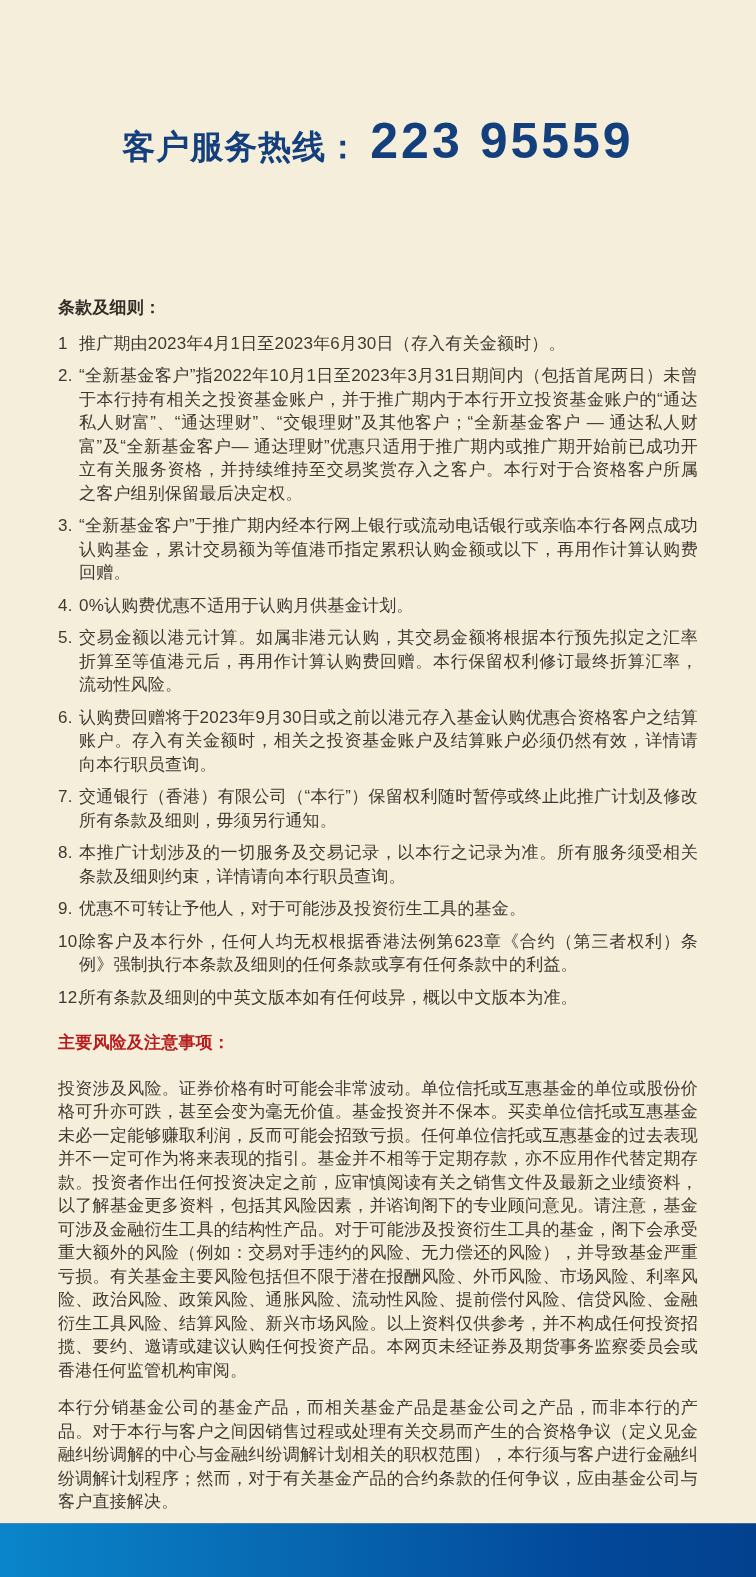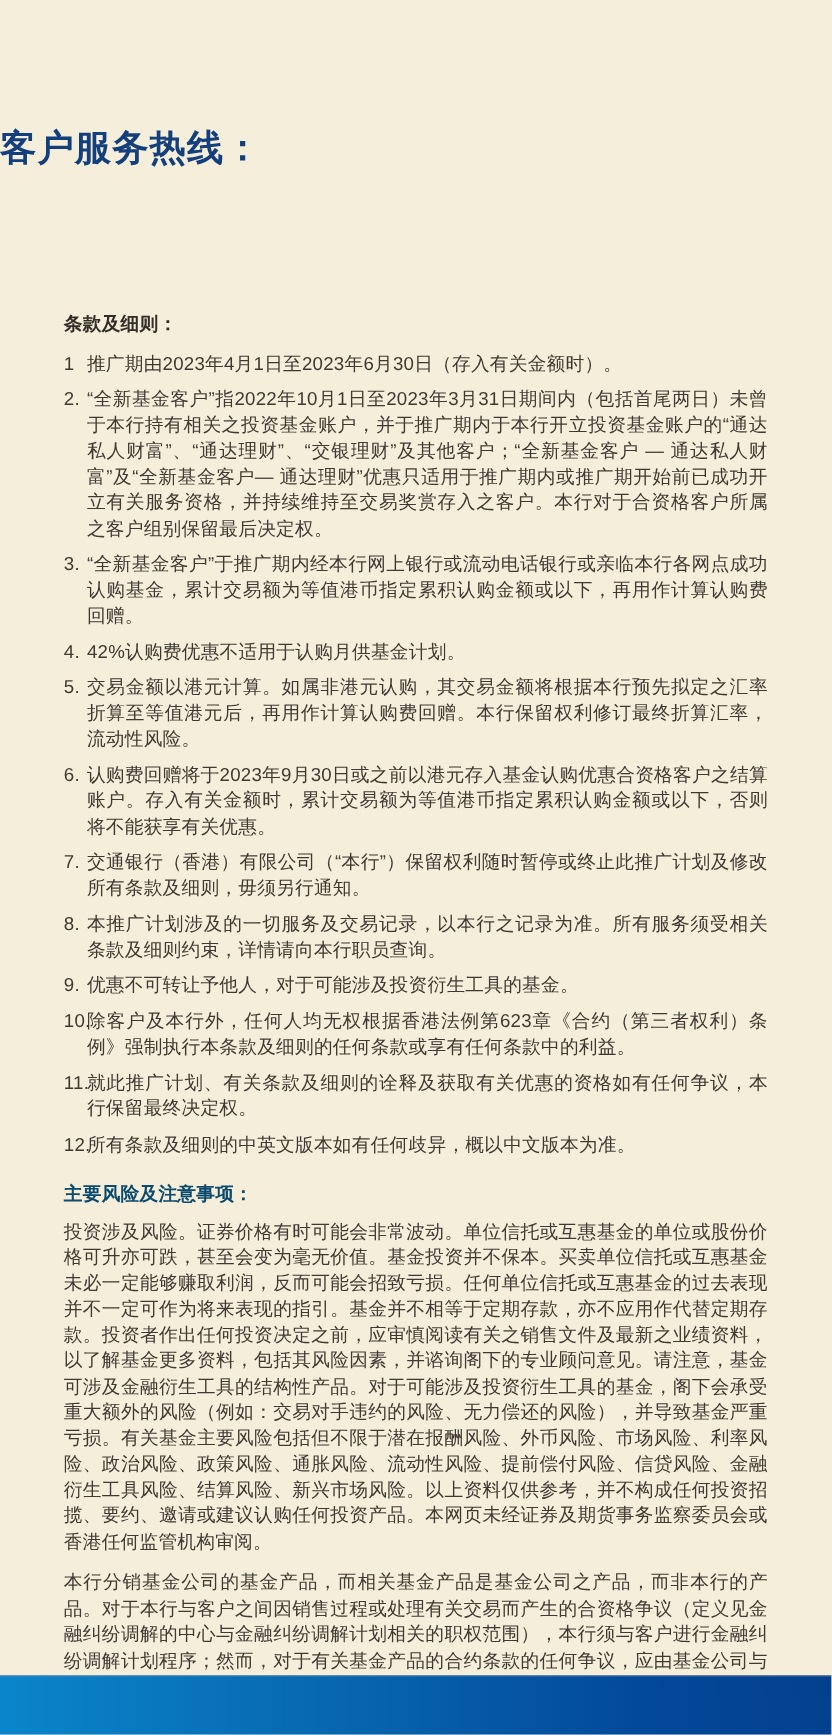--- a/index.html
+++ b/index.html
@@ -12,21 +12,20 @@
     color: #3f3a31;
     overflow: hidden;
   }
   .hotline {
     padding-top: 112px;
     display: flex;
     justify-content: center;
     align-items: baseline;
     gap: 10px;
     color: #143f7d;
-    flex-direction: column;
   }
   .hotline-label {
     font-size: 33px;
     font-weight: bold;
     letter-spacing: 1px;
   }
   .hotline-number {
     font-size: 50px;
     font-weight: bold;
     letter-spacing: 3px;
@@ -50,43 +49,44 @@
   .term-num {
     width: 21px;
     flex-shrink: 0;
   }
   .term-text {
     flex: 1;
     text-align: justify;
   }
   .risk-heading {
     font-weight: bold;
-    color: #0c4a6e;
+    color: #b91c1c;
     margin-top: 22px;
-    margin-bottom: 10px;
+    margin-bottom: 22px;
   }
   .risk-paragraph {
     text-align: justify;
     margin-bottom: 14px;
   }
   .footer-bar {
     position: absolute;
     left: 0;
     bottom: 0;
     width: 100%;
     height: 54px;
     border-top: 1px solid rgba(125, 135, 145, 0.55);
     background: linear-gradient(90deg, #0a85cb 0%, #0767b0 40%, #03489a 78%, #03418e 100%);
   }
 </style>
 </head>
 <body>
 
 <div class="hotline">
   <span class="hotline-label">客户服务热线：</span>
+  <span class="hotline-number">223 95559</span>
 </div>
 
 <div class="content">
   <div class="section-heading">条款及细则：</div>
 
   <div id="terms-list">
   <div class="term-item">
     <span class="term-num">1</span>
     <span class="term-text">推广期由2023年4月1日至2023年6月30日（存入有关金额时）。</span>
   </div>
@@ -96,31 +96,31 @@
     <span class="term-text">“全新基金客户”指2022年10月1日至2023年3月31日期间内（包括首尾两日）未曾于本行持有相关之投资基金账户，并于推广期内于本行开立投资基金账户的“通达私人财富”、“通达理财”、“交银理财”及其他客户；“全新基金客户 — 通达私人财富”及“全新基金客户— 通达理财”优惠只适用于推广期内或推广期开始前已成功开立有关服务资格，并持续维持至交易奖赏存入之客户。本行对于合资格客户所属之客户组别保留最后决定权。</span>
   </div>
 
   <div class="term-item">
     <span class="term-num">3.</span>
     <span class="term-text">“全新基金客户”于推广期内经本行网上银行或流动电话银行或亲临本行各网点成功认购基金，累计交易额为等值港币指定累积认购金额或以下，再用作计算认购费回赠。</span>
   </div>
 
   <div class="term-item">
     <span class="term-num">4.</span>
-    <span class="term-text">42%认购费优惠不适用于认购月供基金计划。</span>
+    <span class="term-text">0%认购费优惠不适用于认购月供基金计划。</span>
   </div>
 
   <div class="term-item">
     <span class="term-num">5.</span>
     <span class="term-text">交易金额以港元计算。如属非港元认购，其交易金额将根据本行预先拟定之汇率折算至等值港元后，再用作计算认购费回赠。本行保留权利修订最终折算汇率，流动性风险。</span>
   </div>
 
   <div class="term-item">
     <span class="term-num">6.</span>
-    <span class="term-text">认购费回赠将于2023年9月30日或之前以港元存入基金认购优惠合资格客户之结算账户。存入有关金额时，累计交易额为等值港币指定累积认购金额或以下，否则将不能获享有关优惠。</span>
+    <span class="term-text">认购费回赠将于2023年9月30日或之前以港元存入基金认购优惠合资格客户之结算账户。存入有关金额时，相关之投资基金账户及结算账户必须仍然有效，详情请向本行职员查询。</span>
   </div>
 
   <div class="term-item">
     <span class="term-num">7.</span>
     <span class="term-text">交通银行（香港）有限公司（“本行”）保留权利随时暂停或终止此推广计划及修改所有条款及细则，毋须另行通知。</span>
   </div>
 
   <div class="term-item">
     <span class="term-num">8.</span>
     <span class="term-text">本推广计划涉及的一切服务及交易记录，以本行之记录为准。所有服务须受相关条款及细则约束，详情请向本行职员查询。</span>
@@ -129,24 +129,20 @@
   <div class="term-item">
     <span class="term-num">9.</span>
     <span class="term-text">优惠不可转让予他人，对于可能涉及投资衍生工具的基金。</span>
   </div>
 
   <div class="term-item">
     <span class="term-num">10.</span>
     <span class="term-text">除客户及本行外，任何人均无权根据香港法例第623章《合约（第三者权利）条例》强制执行本条款及细则的任何条款或享有任何条款中的利益。</span>
   </div>
 
-  <div class="term-item">
-    <span class="term-num">11.</span>
-    <span class="term-text">就此推广计划、有关条款及细则的诠释及获取有关优惠的资格如有任何争议，本行保留最终决定权。</span>
-  </div>
 
   <div class="term-item">
     <span class="term-num">12.</span>
     <span class="term-text">所有条款及细则的中英文版本如有任何歧异，概以中文版本为准。</span>
   </div>
 </div>
 
   <div class="risk-heading">主要风险及注意事项：</div>
   <div class="risk-paragraph">投资涉及风险。证券价格有时可能会非常波动。单位信托或互惠基金的单位或股份价格可升亦可跌，甚至会变为毫无价值。基金投资并不保本。买卖单位信托或互惠基金未必一定能够赚取利润，反而可能会招致亏损。任何单位信托或互惠基金的过去表现并不一定可作为将来表现的指引。基金并不相等于定期存款，亦不应用作代替定期存款。投资者作出任何投资决定之前，应审慎阅读有关之销售文件及最新之业绩资料，以了解基金更多资料，包括其风险因素，并谘询阁下的专业顾问意见。请注意，基金可涉及金融衍生工具的结构性产品。对于可能涉及投资衍生工具的基金，阁下会承受重大额外的风险（例如：交易对手违约的风险、无力偿还的风险），并导致基金严重亏损。有关基金主要风险包括但不限于潜在报酬风险、外币风险、市场风险、利率风险、政治风险、政策风险、通胀风险、流动性风险、提前偿付风险、信贷风险、金融衍生工具风险、结算风险、新兴市场风险。以上资料仅供参考，并不构成任何投资招揽、要约、邀请或建议认购任何投资产品。本网页未经证券及期货事务监察委员会或香港任何监管机构审阅。</div>
   <div class="risk-paragraph">本行分销基金公司的基金产品，而相关基金产品是基金公司之产品，而非本行的产品。对于本行与客户之间因销售过程或处理有关交易而产生的合资格争议（定义见金融纠纷调解的中心与金融纠纷调解计划相关的职权范围），本行须与客户进行金融纠纷调解计划程序；然而，对于有关基金产品的合约条款的任何争议，应由基金公司与客户直接解决。</div>

